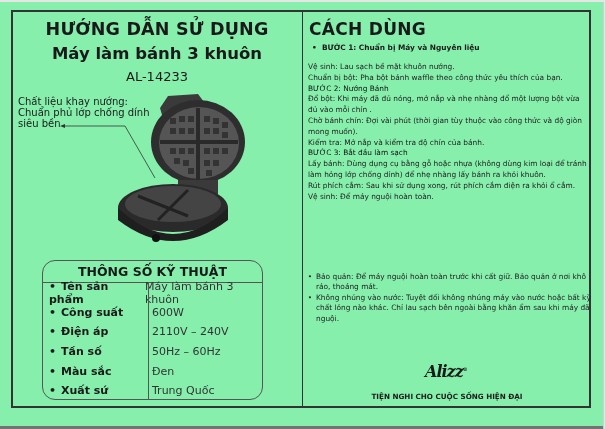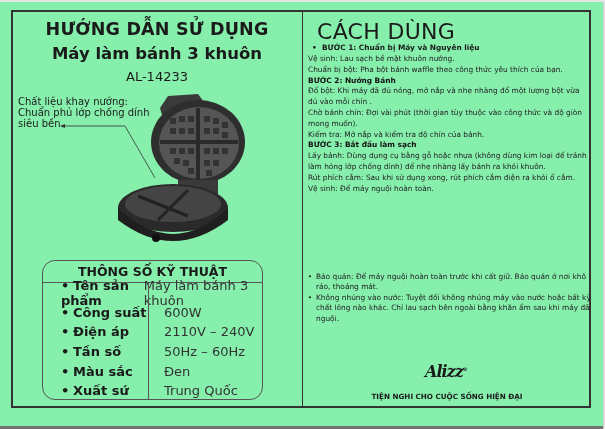--- a/index.html
+++ b/index.html
@@ -44,36 +44,36 @@
     border: 1px solid #555; border-radius: 13px; box-sizing: border-box; overflow: hidden;
   }
   .spec-title {
     height: 21px; line-height: 22px; text-align: center; font-weight: bold; font-size: 12.5px;
     border-bottom: 1px solid #555;
   }
   .spec-body { position: relative; }
   .spec-body::after {
     content: ""; position: absolute; left: 105px; top: 0; width: 1px; height: 118px; background: #555;
   }
-  .spec-row { display: flex; height: 19.6px; align-items: center; font-size: 13px; margin-left: 12px; }
+  .spec-row { display: flex; height: 19.6px; align-items: center; font-size: 11px; }
   .spec-key { width: 105px; padding-left: 6px; box-sizing: border-box; font-weight: bold; }
   .spec-key .dot { display: inline-block; width: 12px; }
   .spec-val { padding-left: 4px; color: #333; }
 
   
   .r-h1 {
-    position: absolute; left: 309px; top: 17px; font-weight: normal; font-size: 22px; letter-spacing: 0.3px; margin-left: 8px;
+    position: absolute; left: 309px; top: 17px; font-weight: bold; font-size: 17px; letter-spacing: 0.3px;
   }
   .r-step1 {
     position: absolute; left: 312px; top: 41px; font-size: 7.4px; font-weight: bold;
   }
   .r-text {
-    position: absolute; left: 308px; width: 282px; font-size: 7.4px; line-height: 10.8px; color: #222;
-  }
-  .r-text .b { font-weight: bold; color: #111; }
+    position: absolute; left: 308px; width: 282px; font-size: 7.4px; line-height: 10.8px; color: #222; margin-top: 8px;
+  }
+  .r-text .b { font-weight: normal; color: #111; }
   .r-h2 {
     position: absolute; left: 309px; top: 246px; font-weight: bold; font-size: 17px;
   }
   .notes { position: absolute; left: 304px; top: 270px; width: 288px; font-size: 7.4px; line-height: 10.4px; color: #222; }
   .note { display: flex; }
   .note .dot { width: 12px; text-align: center; flex: none; }
   .brand {
     position: absolute; left: 425px; top: 360px; font-family: "DejaVu Serif", serif; font-style: italic;
     font-size: 16px; font-weight: bold; letter-spacing: -1px;
   }

